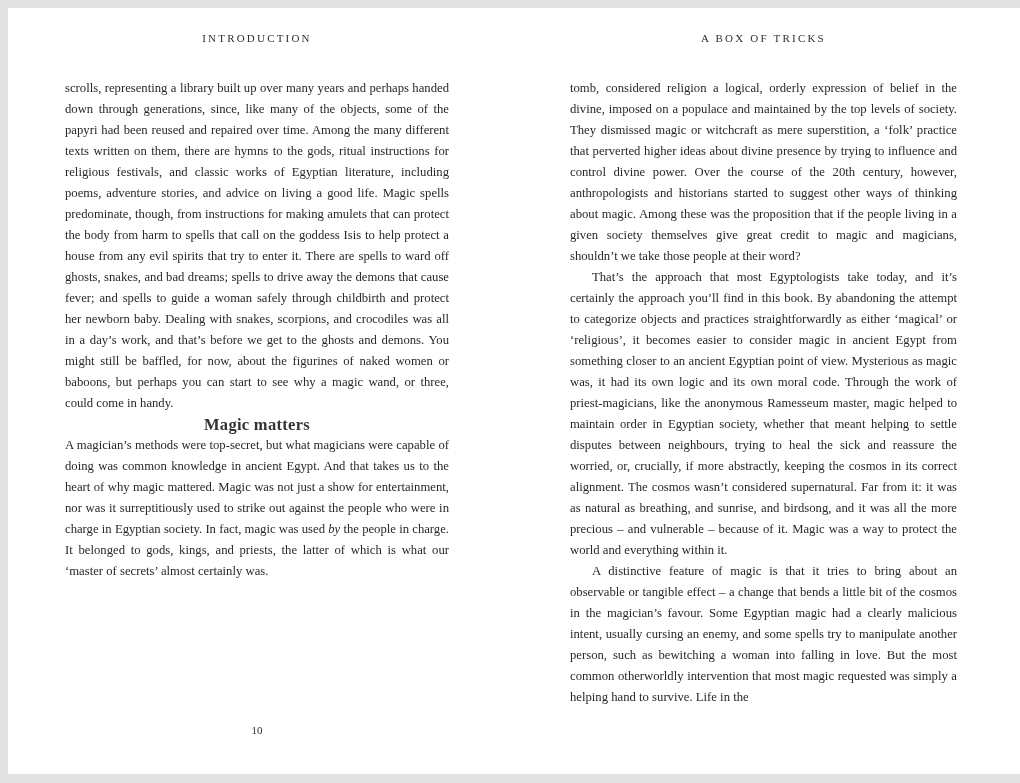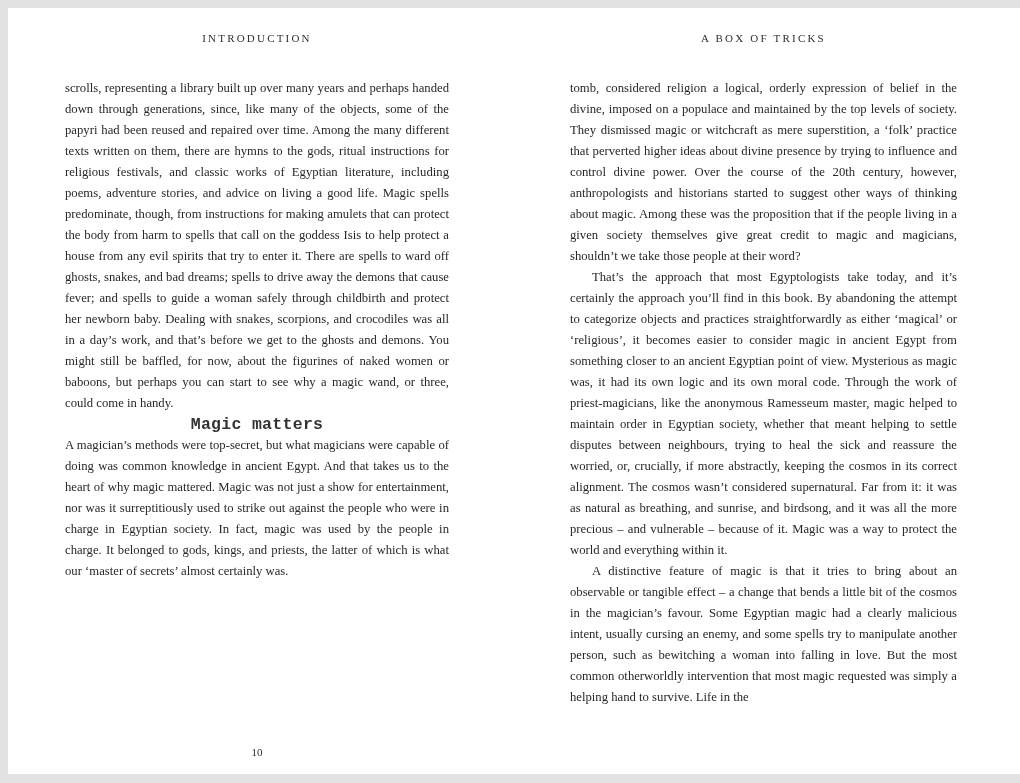--- a/index.html
+++ b/index.html
@@ -49,34 +49,35 @@
     color: #282828;
   }
   .bodytext p {
     margin: 0;
     padding: 0;
   }
   .para-indent {
     text-indent: 22px;
   }
   .section-heading {
-    font-family: Liberation Mono, monospace;
+    font-family: Liberation Serif, serif;
     font-weight: bold;
     font-size: 16.5px;
     letter-spacing: 0.3px;
     text-align: center;
     text-indent: 0;
     color: #333333;
     margin: 33px 0 24px 0;
   }
   .em-italic {
+    font-style: italic;
   }
   .pagenum {
     position: absolute;
-    top: 738px;
+    top: 716px;
     left: 0;
     width: 100%;
     text-align: center;
     font-size: 11px;
     color: #2f2f2f;
   }
 </style>
 </head>
 <body>
 

